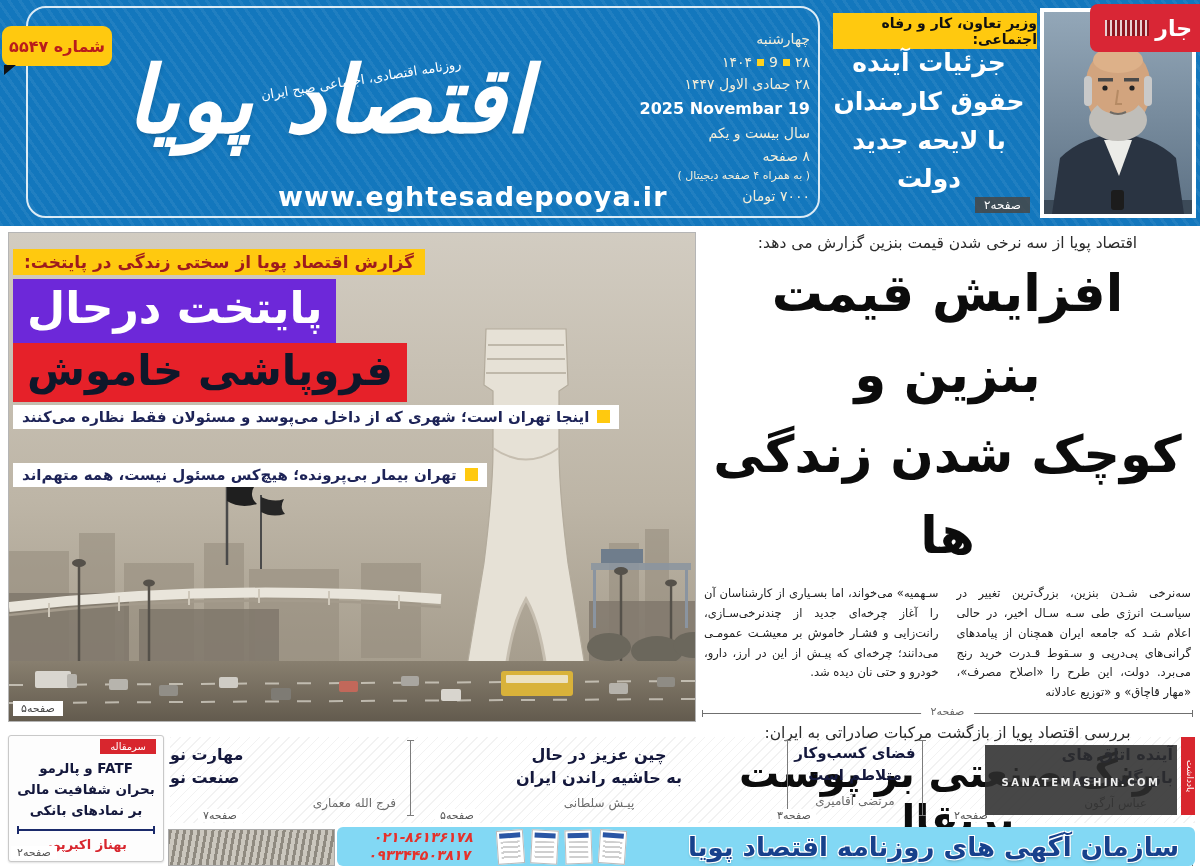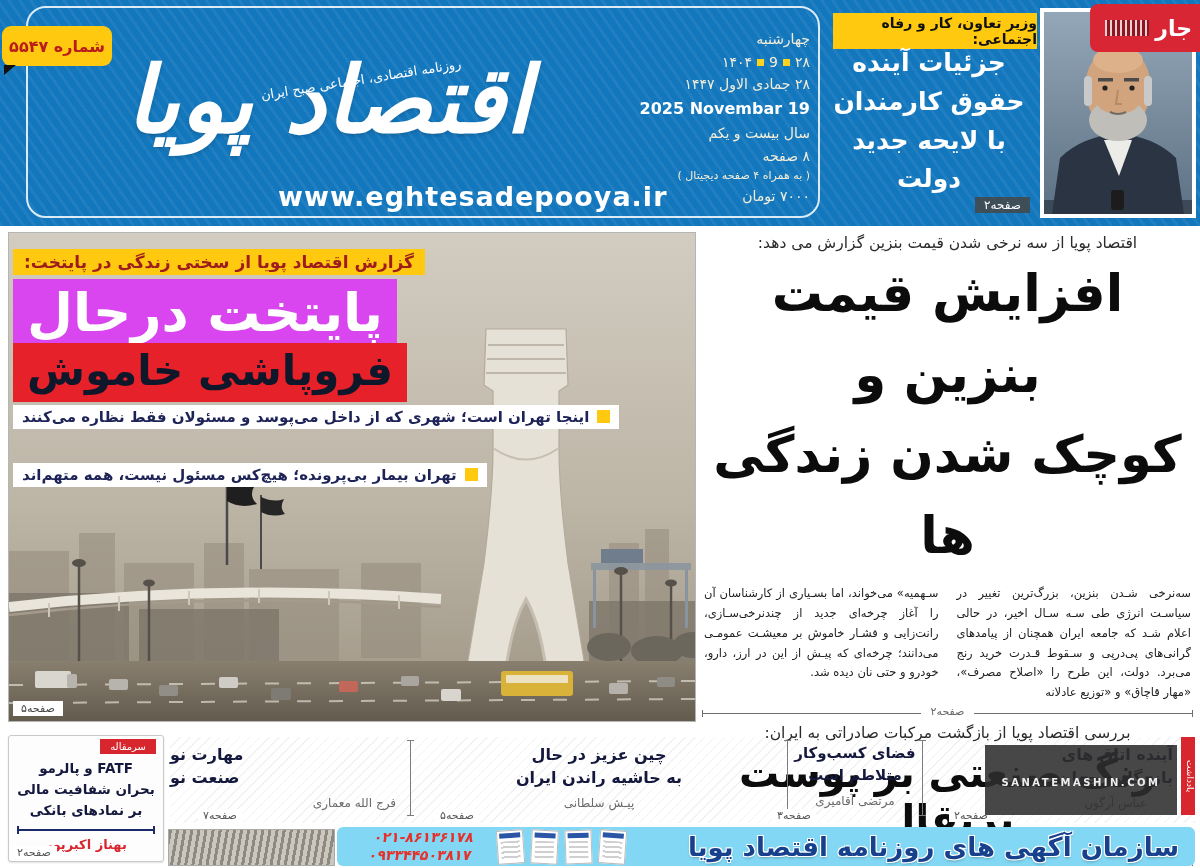--- a/index.html
+++ b/index.html
@@ -46,22 +46,22 @@
     display:flex; align-items:center; justify-content:flex-end; gap:6px; padding:0 8px; }
   .jaar-stripes { width:44px; height:16px; background:#8f1620;
     background-image:repeating-linear-gradient(90deg, rgba(255,255,255,.8) 0 2px, rgba(0,0,0,0) 2px 5px); }
   .jaar-text { color:#fff; font-weight:bold; font-size:22px; }
 
   
   .lead-photo { position:absolute; left:8px; top:232px; width:688px; height:490px;
     border:1px solid #b5b5b5; background:#bdb5a6; overflow:hidden; }
   .photo-kicker { position:absolute; left:4px; top:16px; background:#ffc90f; color:#9e1b1e;
     font-weight:bold; font-size:17px; padding:3px 11px; white-space:nowrap; z-index:3; }
-  .photo-h1 { position:absolute; left:4px; top:46px; background:#d946ef; color:#fff;
-    font-weight:bold; font-size:53px; padding:3px 14px 23px; white-space:nowrap; z-index:3; }
+  .photo-h1 { position:absolute; left:4px; top:46px; background:#6d28d9; color:#fff;
+    font-weight:bold; font-size:44px; padding:3px 14px 23px; white-space:nowrap; z-index:3; }
   .photo-h2 { position:absolute; left:4px; top:110px; background:#e62129; color:#0f172a;
     font-weight:bold; font-size:42px; padding:3px 14px 7px; white-space:nowrap; z-index:3; }
   .photo-bullet { position:absolute; left:4px; background:#fff; color:#1d2357; direction:rtl;
     font-weight:bold; font-size:15px; padding:3px 9px; white-space:nowrap; z-index:3; }
   .photo-bullet::before { content:""; display:inline-block; width:13px; height:13px;
     background:#ffc90f; margin-left:8px; vertical-align:-1px; }
   .photo-pageref { position:absolute; left:4px; bottom:5px; background:#fff; color:#444;
     font-size:11px; padding:1px 8px; z-index:3; }
 
   

